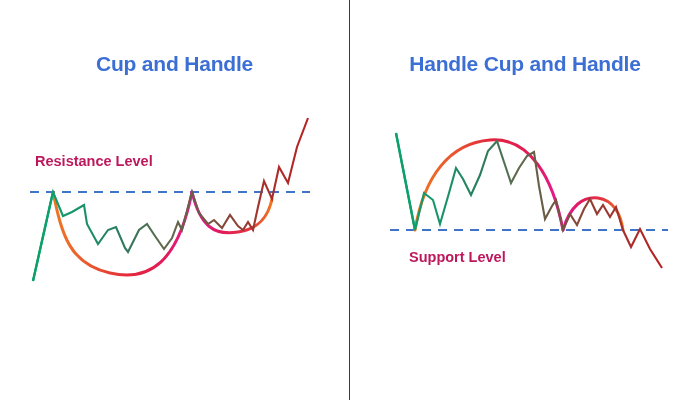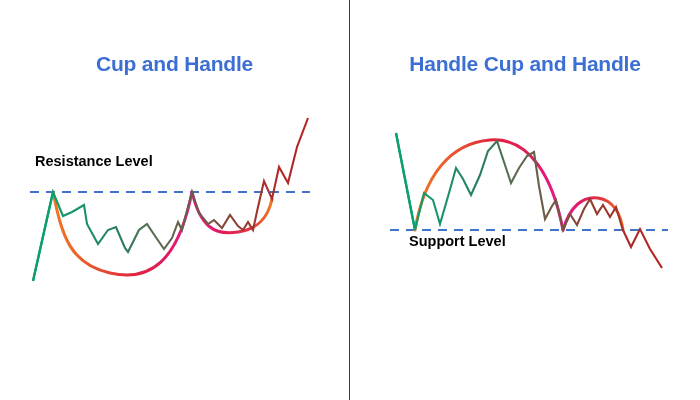--- a/index.html
+++ b/index.html
@@ -47,25 +47,25 @@
     color: #3c6fd4;
     white-space: nowrap;
   }
   #title-left  { top: 52px; left: 0; }
   #title-right { top: 52px; left: 0; }
 
   .level-label {
     position: absolute;
     font-size: 14.5px;
     font-weight: bold;
-    color: #000000;
+    color: #be185d;
     white-space: nowrap;
   }
   #label-resistance { left: 35px; top: 153px; }
-  #label-support    { left: 59px; top: 233px; }
+  #label-support    { left: 59px; top: 249px; }
 
   svg.chart {
     position: absolute;
     left: 0;
     top: 0;
     width: 100%;
     height: 400px;
     overflow: visible;
   }
   .zig { fill: none; stroke-width: 2.1; stroke-linejoin: miter; stroke-linecap: butt; }

